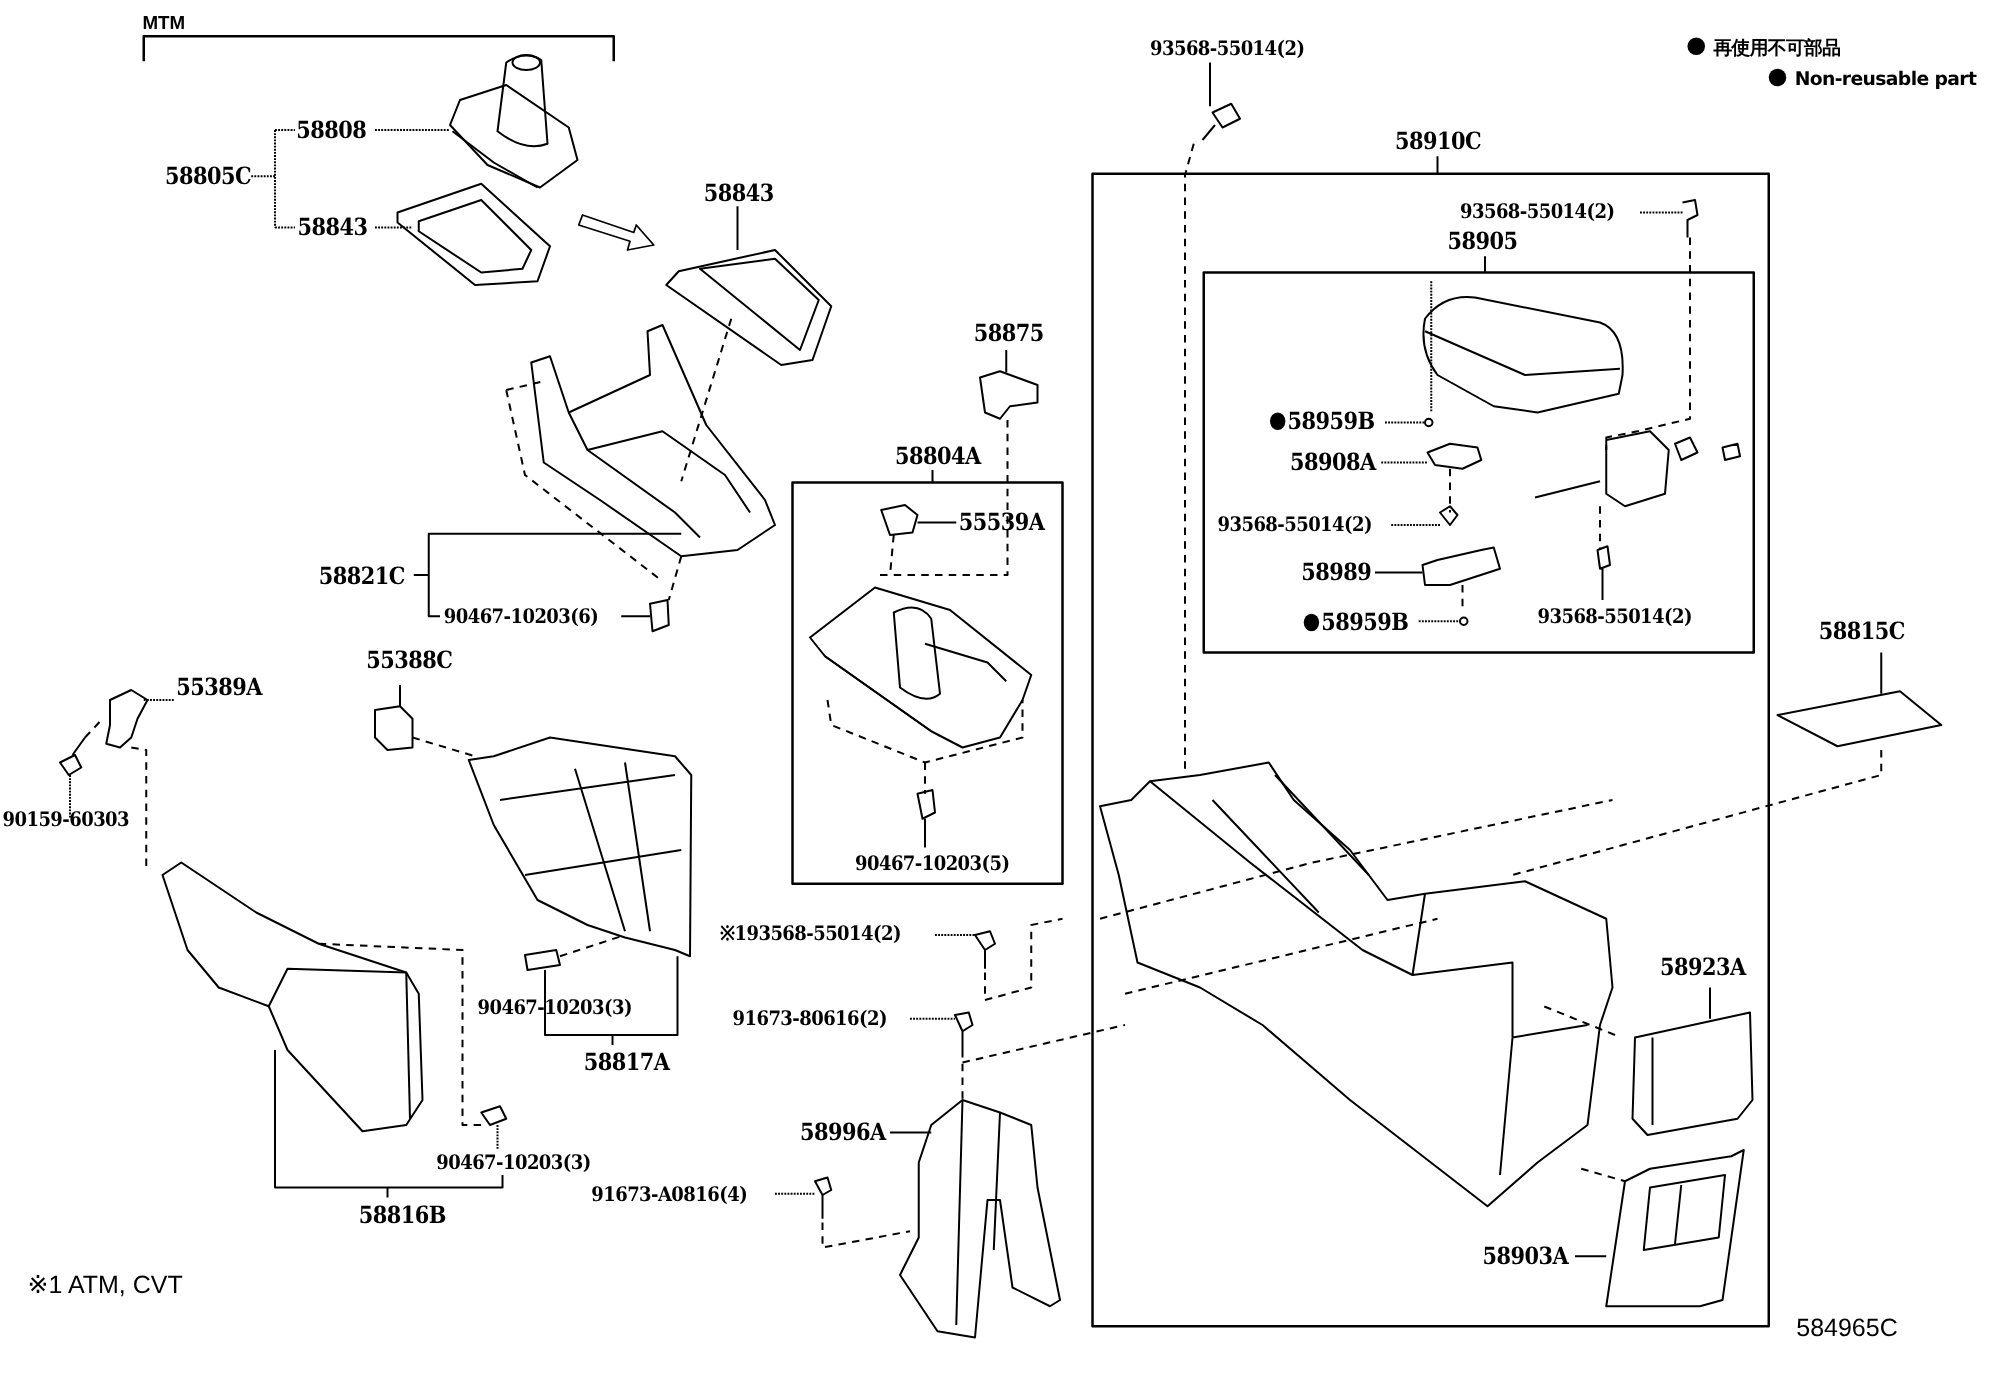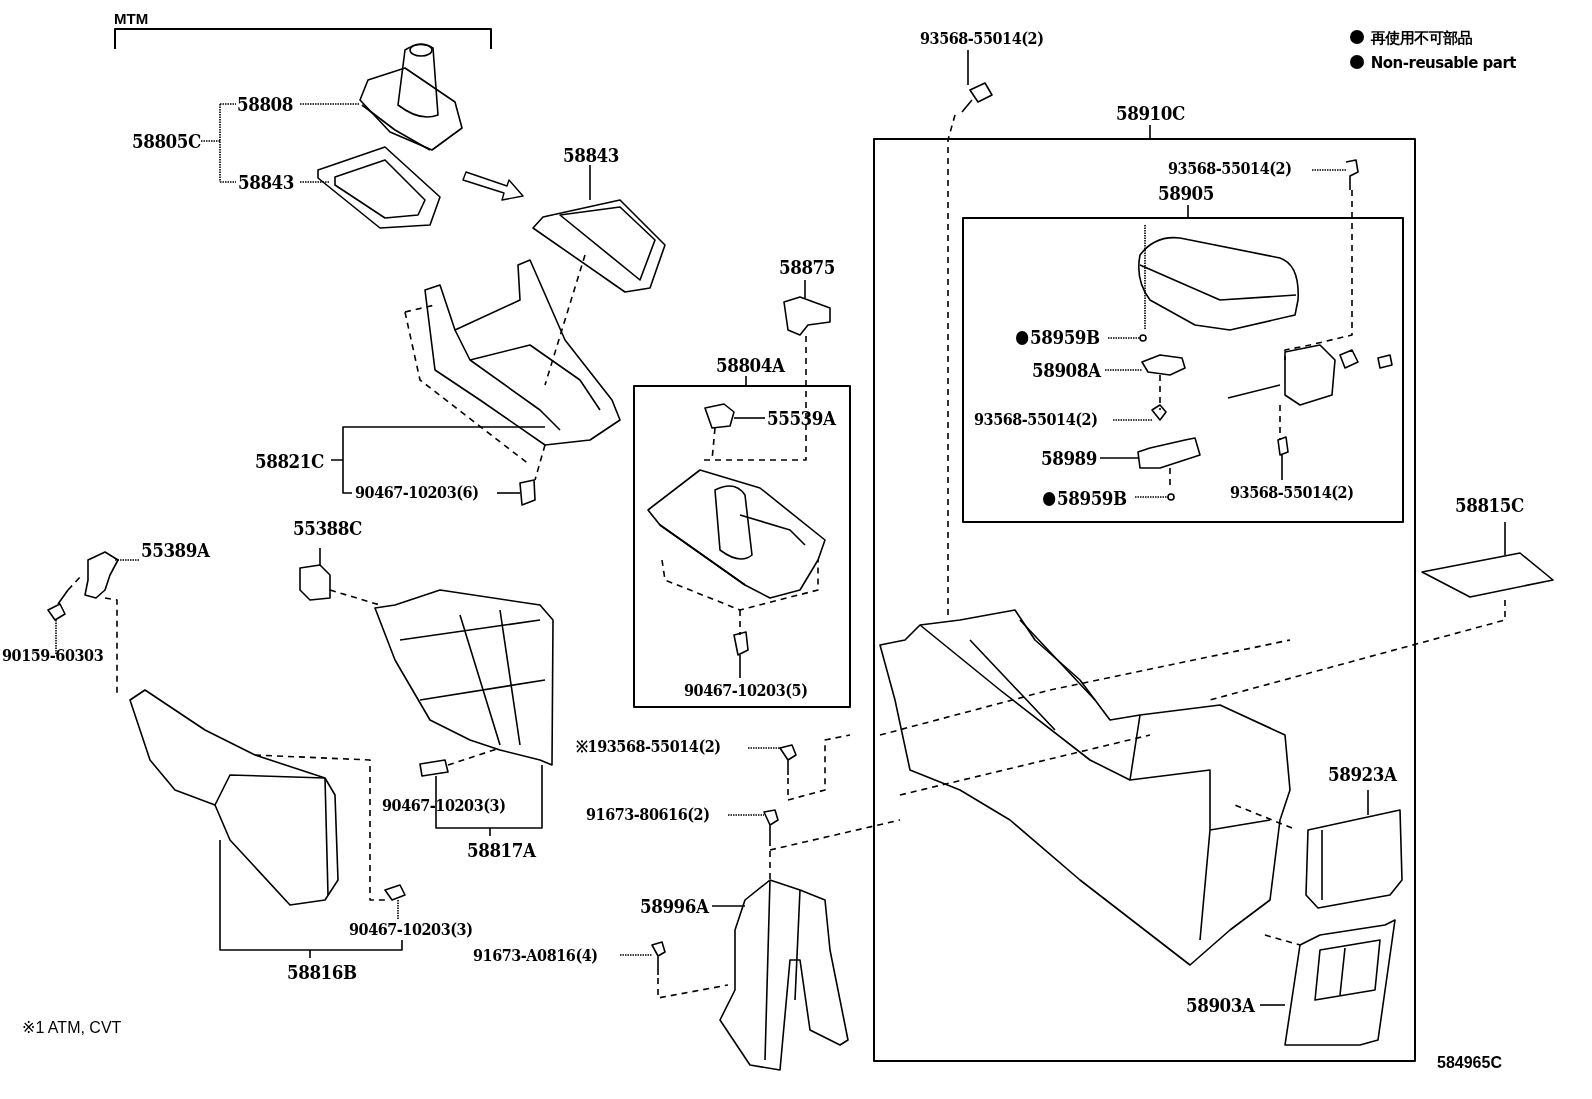--- a/index.html
+++ b/index.html
@@ -1,21 +1,21 @@
 <!DOCTYPE html>
 <html><head>
 <meta charset="utf-8">
 <style>
   html,body{margin:0;padding:0;background:#fff;}
   #stage{position:relative;width:1592px;height:1099px;background:#fff;overflow:hidden;
     font-family:"DejaVu Serif","Liberation Serif",serif;color:#000;}
   svg#art{position:absolute;left:0;top:0;width:1592px;height:1099px;}
   .lbl{position:absolute;white-space:nowrap;font-weight:bold;font-size:19px;line-height:20px;letter-spacing:-0.5px;transform:scaleX(0.88);transform-origin:left top;}
   .lbl.sm{font-size:16px;line-height:18px;transform:scaleX(0.9);}
-  .lbl.sans{font-family:"Liberation Sans","DejaVu Sans",sans-serif;font-weight:normal;font-size:16px;transform:none;letter-spacing:0;}
+  .lbl.sans{font-family:"Liberation Sans","DejaVu Sans",sans-serif;font-weight:normal;font-size:20px;transform:none;letter-spacing:0;}
   .lbl.sansb{font-family:"Liberation Sans","DejaVu Sans",sans-serif;font-weight:bold;font-size:15px;transform:none;letter-spacing:0;}
   .dot{display:inline-block;width:14px;height:14px;border-radius:50%;background:#000;vertical-align:-1px;margin-right:2px;}
   .legend-row{font-family:"DejaVu Sans","Liberation Sans",sans-serif;font-size:15px;font-weight:bold;transform:none;}
 </style>
 </head>
 <body>
 
 <div id="stage">
 
 <svg id="art" viewBox="0 0 1592 1099" fill="none" stroke="#000" stroke-width="1.6" stroke-linejoin="round">
@@ -223,19 +223,19 @@
 <div class="lbl" style="left:1041px;top:448px;">58989</div>
 <div class="lbl" style="left:1043px;top:488px;"><span class="dot"></span><span>58959B</span></div>
 <div class="lbl sm" style="left:1230px;top:484px;">93568-55014(2)</div>
 
 <div class="lbl" style="left:1455px;top:495px;">58815C</div>
 <div class="lbl" style="left:1328px;top:764px;">58923A</div>
 <div class="lbl" style="left:1186px;top:995px;">58903A</div>
 
 <div>
   <div class="lbl legend-row" style="left:1350px;top:28px;"><span class="dot"></span> <span>再使用不可部品</span></div>
-  <div class="lbl legend-row" style="left:1350px;top:53px;"><span class="dot"></span> <span>Non-reusable part</span></div>
+  <div class="lbl legend-row" style="left:1415px;top:53px;"><span class="dot"></span> <span>Non-reusable part</span></div>
 </div>
 
 <div class="lbl sans" style="left:22px;top:1018px;">※1 ATM, CVT</div>
-<div class="lbl sans" style="left:1437px;top:1053px;font-weight:bold;">584965C</div>
+<div class="lbl sans" style="left:1437px;top:1053px;">584965C</div>
 
 </div>
 
 </body></html>

